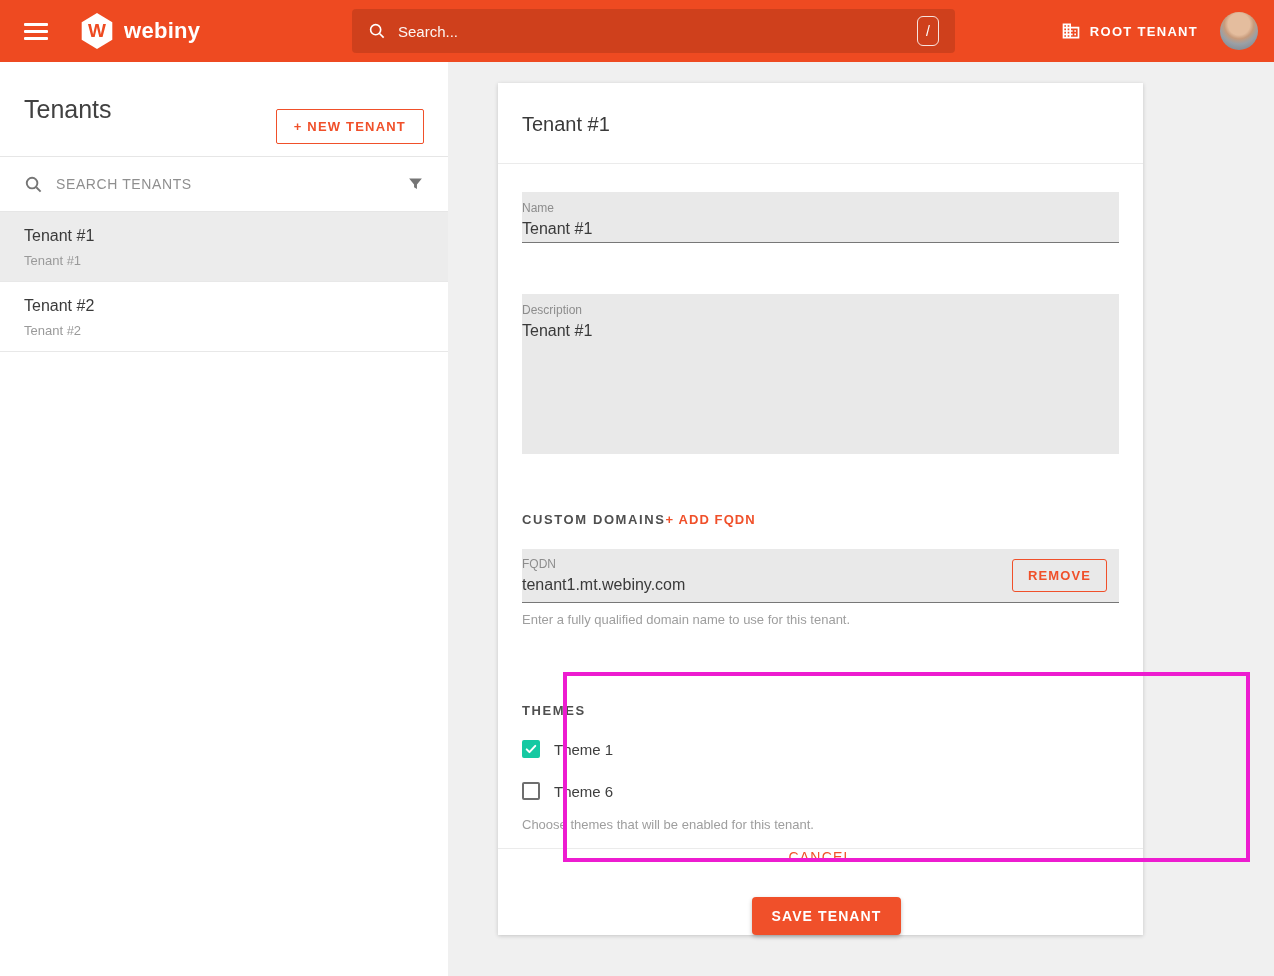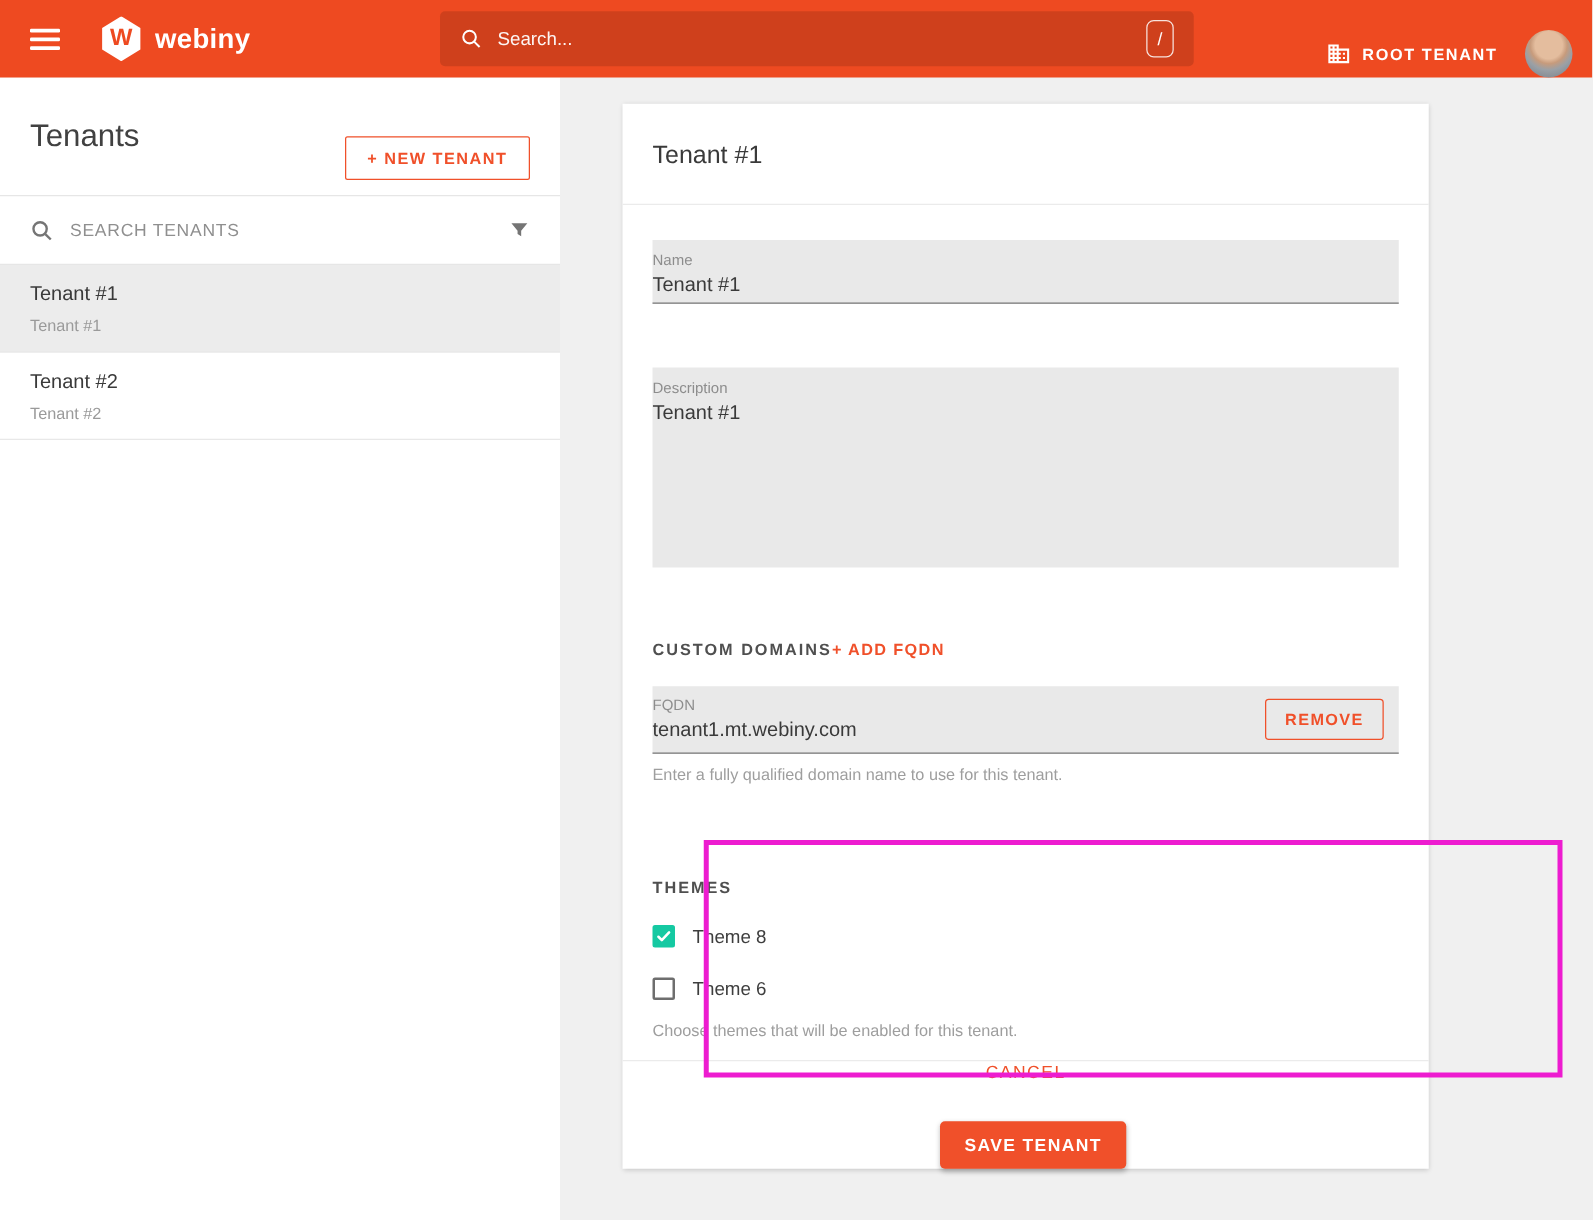--- a/index.html
+++ b/index.html
@@ -12,21 +12,21 @@
   .hamburger { margin-left:24px; width:24px; height:17px; display:flex; flex-direction:column; justify-content:space-between; cursor:pointer; }
   .hamburger span { display:block; height:3px; background:#fff; border-radius:1px; }
   .brand { display:flex; align-items:center; margin-left:32px; gap:10px; }
   .hexagon { width:34px; height:36px; background:#fff; clip-path:polygon(50% 0%,95% 26%,95% 74%,50% 100%,5% 74%,5% 26%); display:flex; align-items:center; justify-content:center; }
   .hexagon b { color:#ee4a21; font-size:19px; font-weight:bold; }
   .brand-name { color:#fff; font-size:22px; font-weight:bold; letter-spacing:.3px; }
   .top-search { position:absolute; left:352px; top:9px; width:603px; height:44px; background:rgba(0,0,0,0.13); border-radius:4px; display:flex; align-items:center; padding:0 16px; }
   .top-search input { flex:1; background:transparent; border:none; outline:none; color:#fff; font-size:15px; font-family:inherit; margin-left:12px; }
   .top-search input::placeholder { color:rgba(255,255,255,0.95); }
   .shortcut-badge { width:22px; height:30px; border:1px solid rgba(255,255,255,0.85); border-radius:6px; color:#fff; font-size:14px; display:flex; align-items:center; justify-content:center; }
-  .top-right { position:absolute; right:16px; top:12px; height:62px; display:flex; align-items:center; gap:22px; }
+  .top-right { position:absolute; right:16px; top:0; height:62px; display:flex; align-items:center; gap:22px; }
   .tenant-selector { display:flex; align-items:center; gap:9px; cursor:pointer; }
   .tenant-selector .label { color:#fff; font-size:13px; font-weight:bold; letter-spacing:1.3px; }
   .avatar { width:38px; height:38px; border-radius:50%; cursor:pointer;
     background:radial-gradient(circle at 50% 32%, #e4bd9e 0 34%, #c79b7c 46%, #9aa0a6 62%, #767c84 100%); }
 
   
   .main { position:absolute; left:0; top:62px; width:1274px; height:914px; display:flex; }
   .sidebar { width:448px; background:#fff; }
   .content { flex:1; position:relative; background:#f0f0f0; }
 
@@ -180,21 +180,21 @@
           <div class="helper-text">Enter a fully qualified domain name to use for this tenant.</div>
 
           <div class="themes-section">
             <span class="section-title">THEMES</span>
             <div class="theme-row">
               <span class="checkbox checked">
                 <svg width="14" height="14" viewBox="0 0 18 18">
                     <path d="M3.5 9.5 L7 13 L14.5 5" fill="none" stroke="#fff" stroke-width="2.6" stroke-linecap="round" stroke-linejoin="round"></path>
                   </svg>
               </span>
-              <span class="theme-label">Theme 8</span>
+              <span class="theme-label">Theme 1</span>
             </div>
             <div class="theme-row">
               <span class="checkbox">
                 
               </span>
               <span class="theme-label">Theme 6</span>
             </div>
             <div class="themes-helper">Choose themes that will be enabled for this tenant.</div>
           </div>
 

